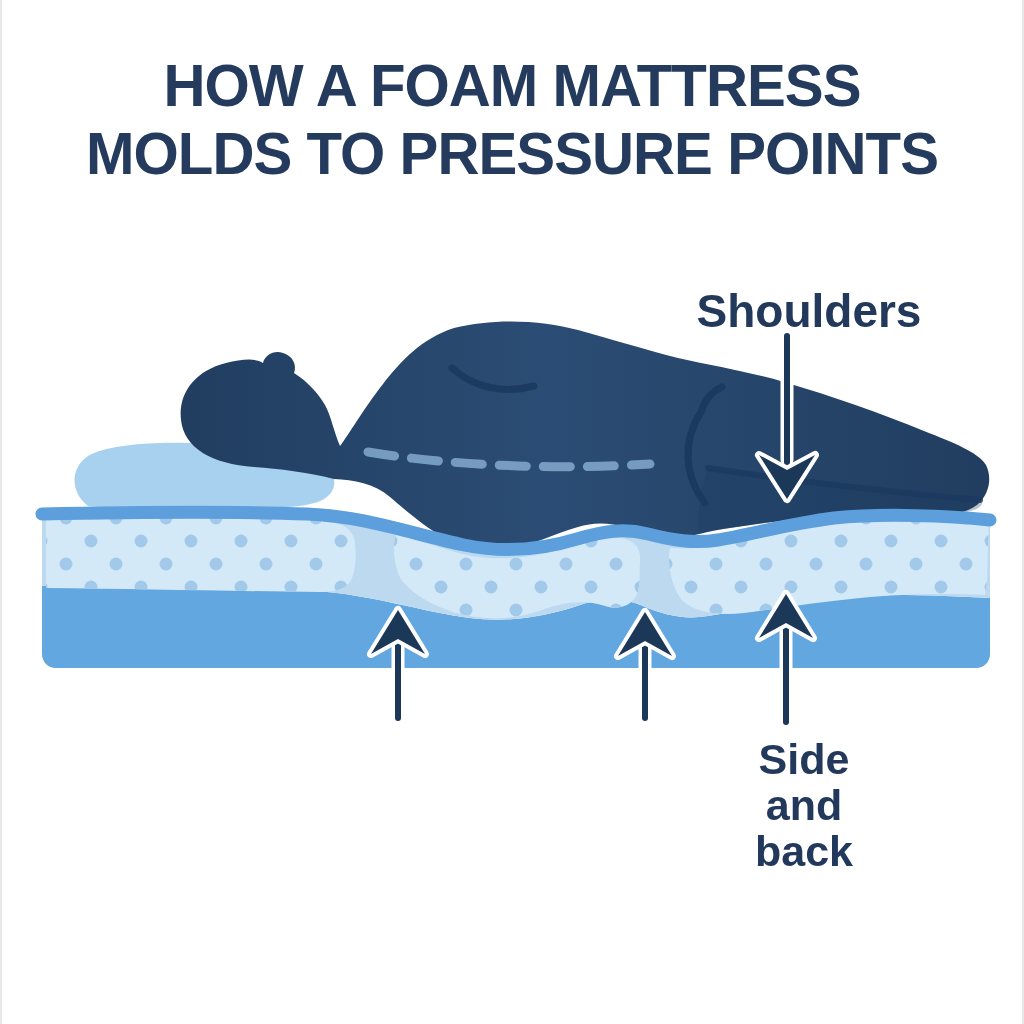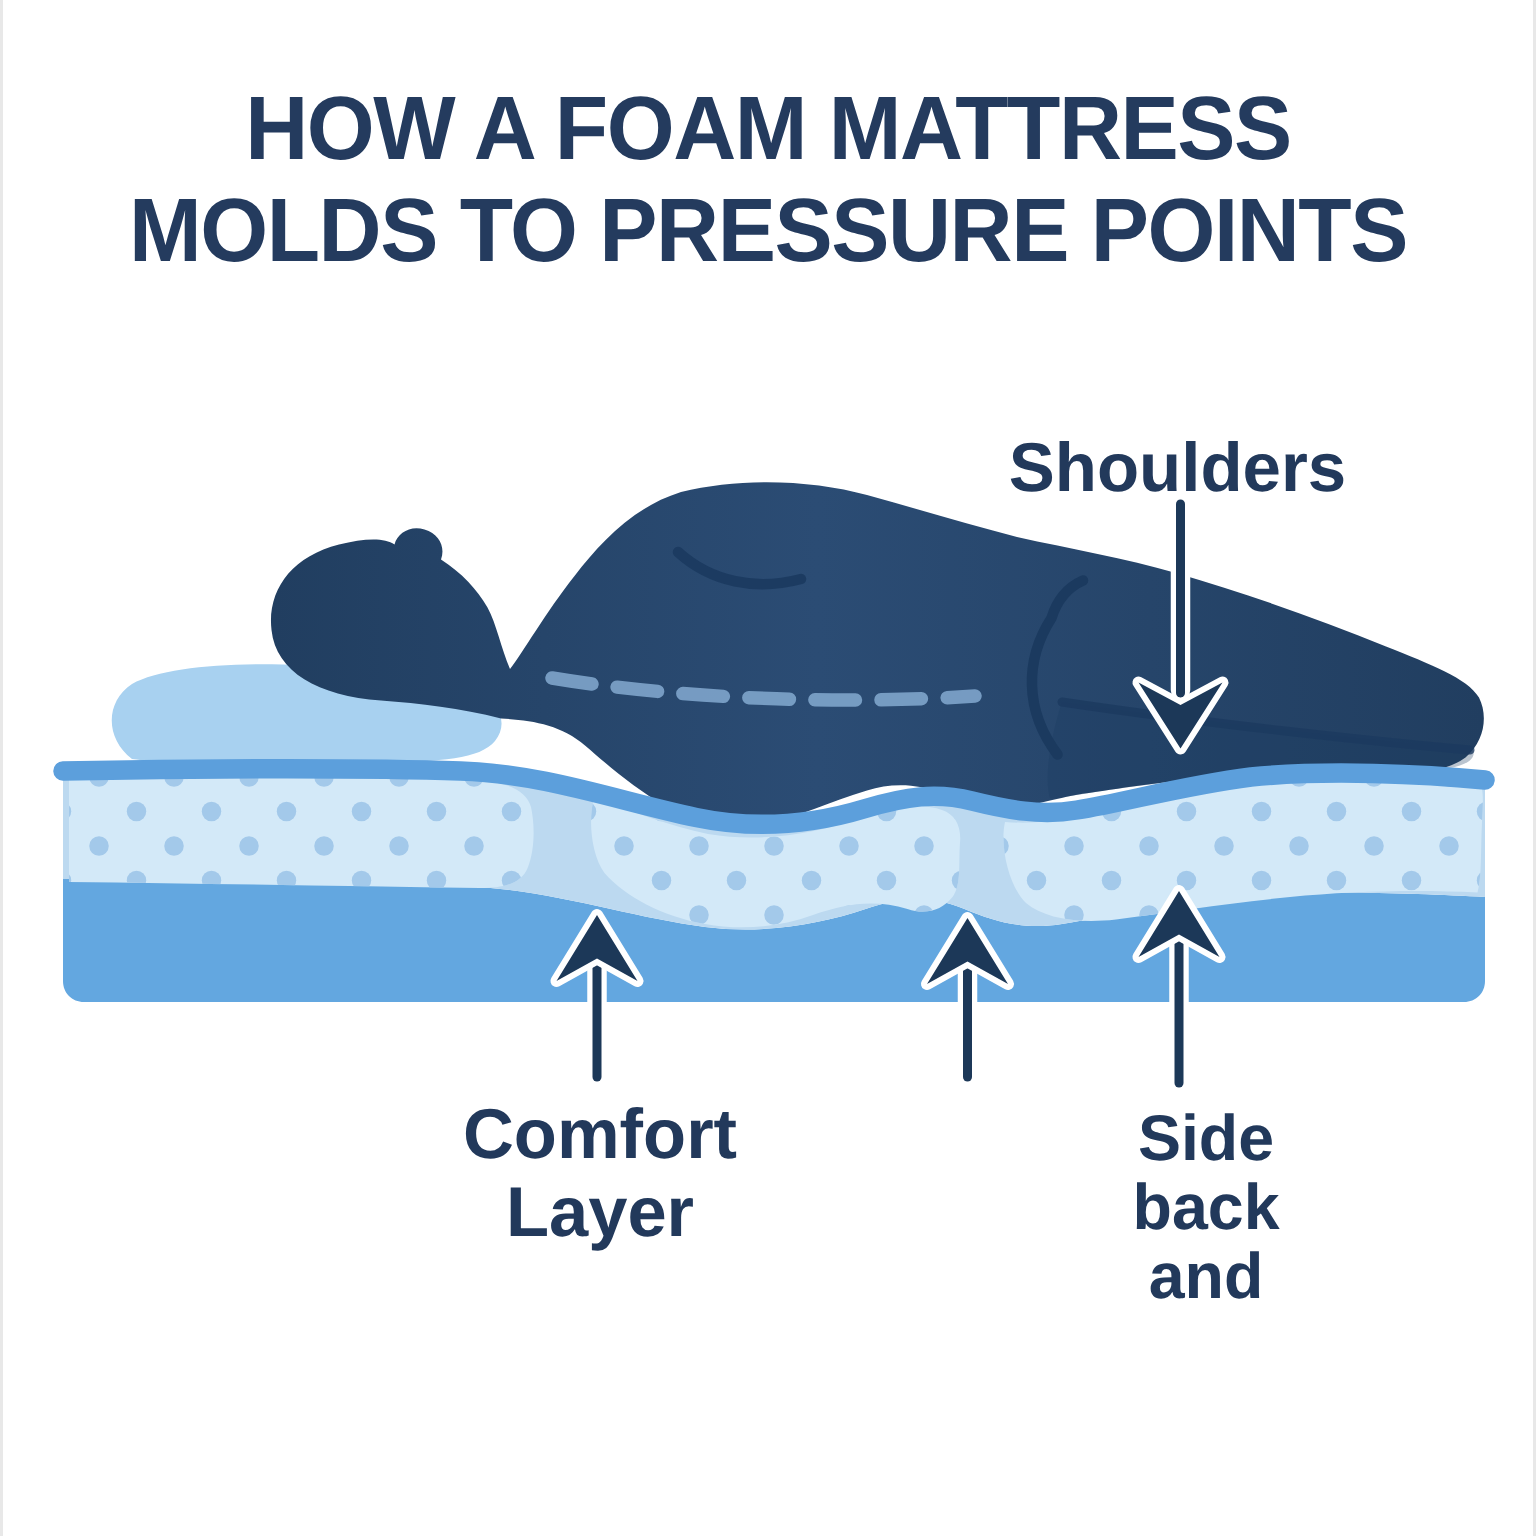--- a/index.html
+++ b/index.html
@@ -16,21 +16,21 @@
     text-align:center;white-space:nowrap;
     font-weight:800;font-size:60px;line-height:1.14;letter-spacing:-1px;
     color:var(--title_text,#243B5E);
   }
   .scene-svg{position:absolute;left:0;top:0;}
   .lbl{
     position:absolute;transform:translateX(-50%);
     text-align:center;font-weight:700;
     color:var(--label_text,#22395B);
   }
-  .lbl-shoulders{left:783px;top:284px;font-size:46px;}
+  .lbl-shoulders{left:807px;top:284px;font-size:46px;}
   .lbl-comfort{left:398px;top:730px;font-size:47px;line-height:1.11;}
   .lbl-side{left:792px;top:736px;font-size:43px;line-height:1.07;margin-left:10px;}
 </style>
 </head>
 <body>
 
 <div class="stage">
 
   <header class="title">
     <div>HOW A FOAM MATTRESS</div>
@@ -143,24 +143,20 @@
         <line x1="784" y1="610" x2="784" y2="722" style="stroke:var(--arrow,#1C3858)" stroke-width="6"></line>
         <path d="M784,594 L757,638 L784,623 L811,638 Z" style="stroke:var(--arrow_outline,#FFF);paint-order:stroke" stroke-width="8"></path>
       </g>
     </g>
   </svg>
 
   <div class="lbl lbl-shoulders">
     <span>Shoulders</span>
   </div>
 
-  <div class="lbl lbl-comfort">
-    <div>Comfort</div>
-    <div>Layer</div>
-  </div>
 
   <div class="lbl lbl-side">
     <div>Side</div>
+    <div>and</div>
     <div>back</div>
-    <div>and</div>
   </div>
 
 </div>
 
 </body></html>

